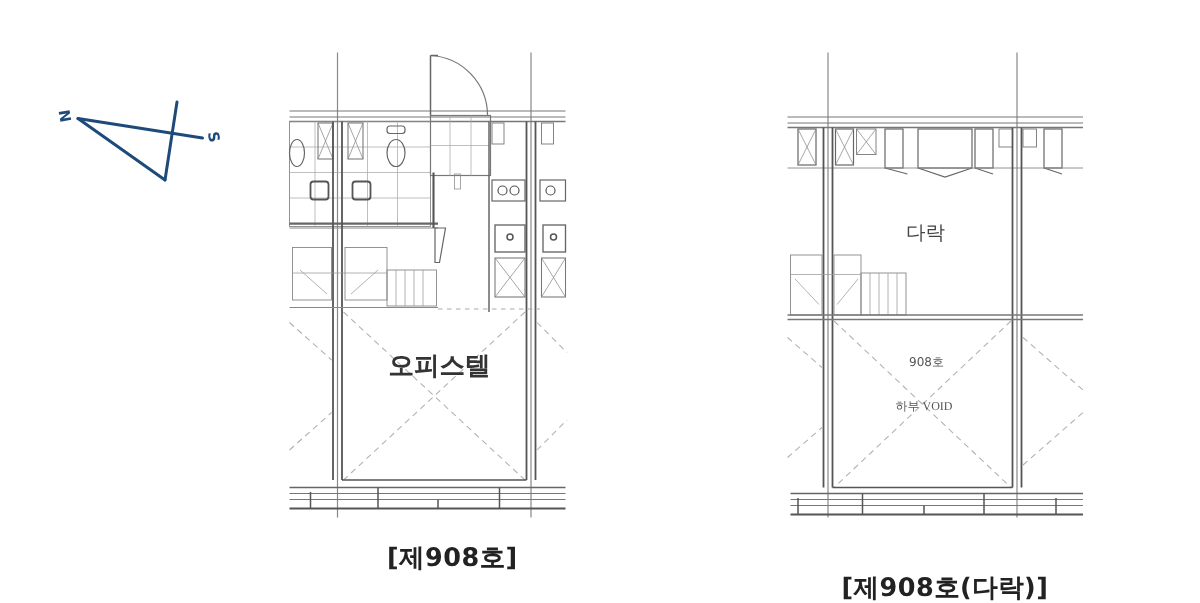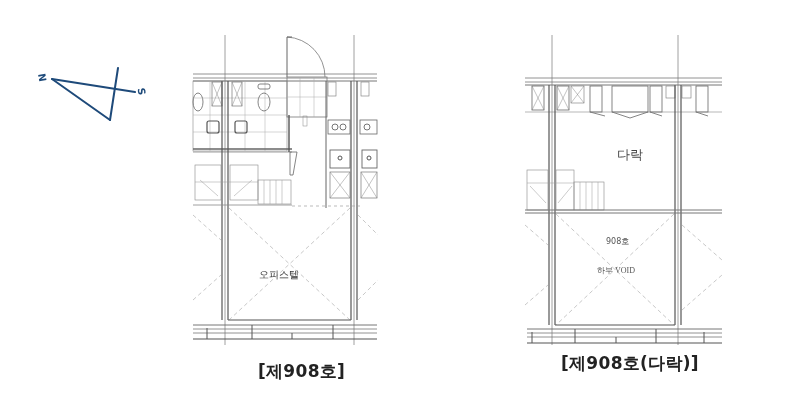--- a/index.html
+++ b/index.html
@@ -1,20 +1,20 @@
 <!DOCTYPE html>
 <html><head>
 <meta charset="utf-8">
 <style>
   html, body { margin: 0; padding: 0; background: #ffffff; }
   body { width: 800px; height: 402px; position: relative; overflow: hidden;
          font-family: "DejaVu Sans", "Liberation Sans", sans-serif; }
   .plan-svg { position: absolute; left: 0; top: 0; }
   .label { position: absolute; color: #2a2a2a; white-space: nowrap; }
-  .room-label { font-size: 10px; font-weight: normal; color: #333; margin-top: 36px; }
+  .room-label { font-size: 17px; font-weight: bold; color: #333; }
   .room-label-small { font-size: 12px; color: #555; }
   .tiny-label { font-size: 8px; color: #555; }
   .caption { font-size: 17px; font-weight: bold; color: #222; letter-spacing: 0.3px; }
   .compass-letter { position: absolute; font-size: 10px; font-weight: bold; color: #1e4a7a; }
 </style>
 </head>
 <body>
 
 <svg class="plan-svg" width="800" height="402" viewBox="0 0 800 402" xmlns="http://www.w3.org/2000/svg">
 
@@ -199,16 +199,16 @@
     <line x1="704" y1="332" x2="704" y2="343" stroke="#555" stroke-width="1"></line>
   </g>
 </svg>
 
 <span class="compass-letter" style="left:38px; top:72px; transform: rotate(80deg);">N</span>
 <span class="compass-letter" style="left:138px; top:86px; transform: rotate(80deg);">S</span>
 
 <div class="label room-label" style="left:259px; top:232px;">오피스텔</div>
 <div class="label caption" style="left:258px; top:360px;">[제908호]</div>
 
-<div class="label room-label-small" style="left:604px; top:146px; font-size:13px; color:#444;margin-left:13px;">다락</div>
+<div class="label room-label-small" style="left:604px; top:146px; font-size:13px; color:#444;">다락</div>
 <div class="label tiny-label" style="left:606px; top:236px;">908호</div>
 <div class="label tiny-label" style="left:597px; top:265px;font-family:Liberation Serif, serif;">하부 VOID</div>
-<div class="label caption" style="left:561px; top:352px;">[제908호(다락)]</div>
+<div class="label caption" style="left:561px; top:380px;">[제908호(다락)]</div>
 
 </body></html>

